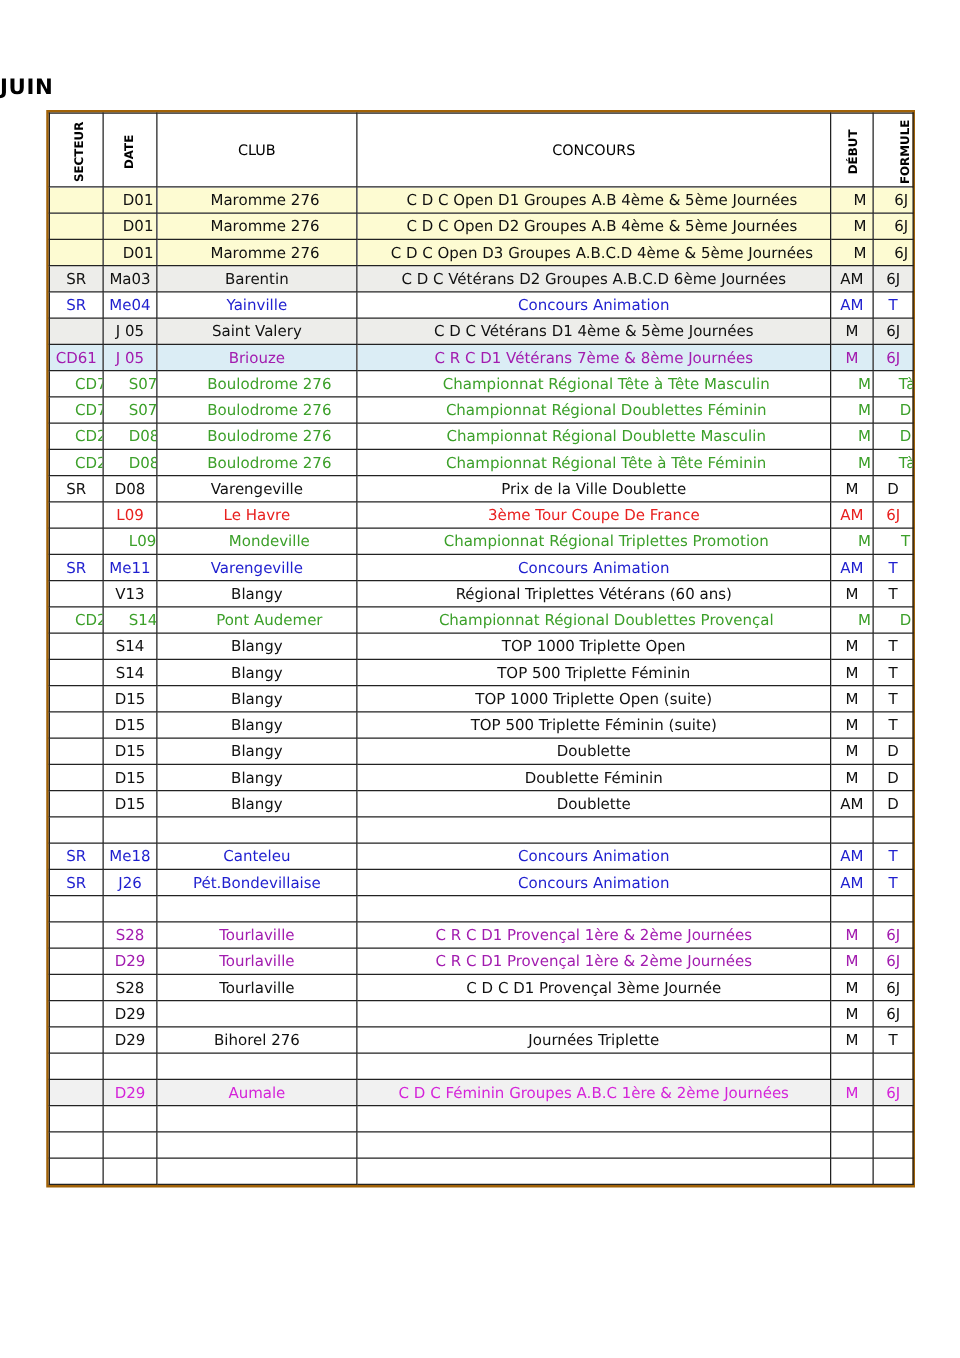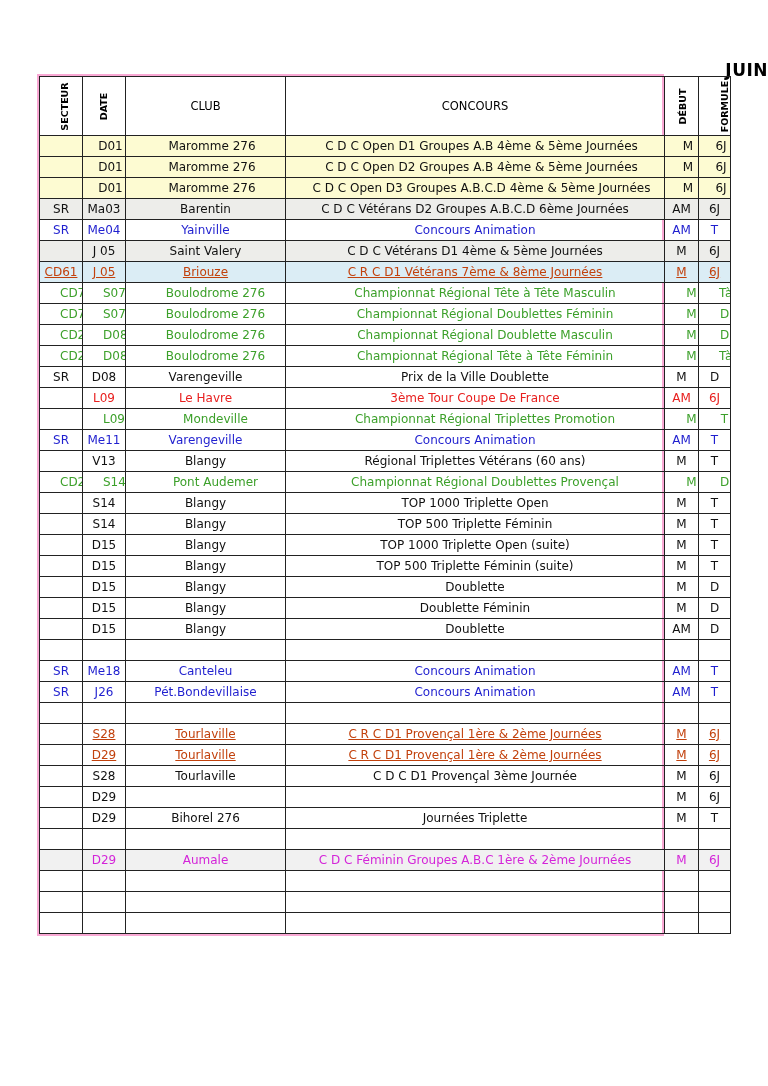--- a/index.html
+++ b/index.html
@@ -1,41 +1,41 @@
 <!DOCTYPE html>
 <html><head>
 <meta charset="utf-8">
 <style>
   html, body { margin: 0; padding: 0; background: #ffffff; }
   body { width: 768px; height: 1086px; position: relative; overflow: hidden;
          font-family: "DejaVu Sans", sans-serif; color: #000; }
-  .title { position: absolute; left: 0; width: 768px; top: 60px; text-align: right;
+  .title { position: absolute; left: 0; width: 768px; top: 60px; text-align: left;
            font-size: 17px; font-weight: bold; letter-spacing: 0.5px; }
-  .sheet { position: absolute; left: 37px; top: 74px; width: 627px;
-           border: 2px solid #f9a8d4; box-sizing: border-box; }
+  .sheet { position: absolute; left: 37px; top: 88px; width: 695px;
+           border: 2px solid #a16207; box-sizing: border-box; }
   table { border-collapse: collapse; width: 100%; table-layout: fixed; }
   td, th { border: 1px solid #222; padding: 0; text-align: center; vertical-align: middle;
            font-size: 12px; white-space: nowrap; overflow: hidden; }
   th { height: 58px; font-weight: normal; font-size: 11.5px; }
   th.rot span { display: inline-block; transform: rotate(-90deg); font-size: 9.5px;
                 font-weight: bold; white-space: nowrap; }
   td { height: 20px; }
   col.c-sect { width: 43px; }
   col.c-date { width: 43px; }
   col.c-club { width: 160px; }
   col.c-conc { width: 379px; }
   col.c-deb  { width: 34px; }
   col.c-form { width: 32px; }
   tr.bg-yellow td { background: #fdfbd2; padding-left: 13px; }
   tr.bg-grey td   { background: #ededea; }
   tr.bg-blue td   { background: #dbedf5; }
   tr.bg-light td  { background: #f1f1f1; }
   .c-black  { color: #111; }
   .c-blue   { color: #1f1fcf; }
-  .c-darkred{ color: #c2410c; text-decoration: underline; }
+  .c-darkred{ color: #a21caf; }
   .c-red    { color: #e8201f; }
   .c-green  { color: #3ca02a; padding-left: 20px; }
   .c-magenta{ color: #d424d9; }
 </style>
 </head>
 <body>
 
 <div class="title">JUIN</div>
 
 <div class="sheet">

